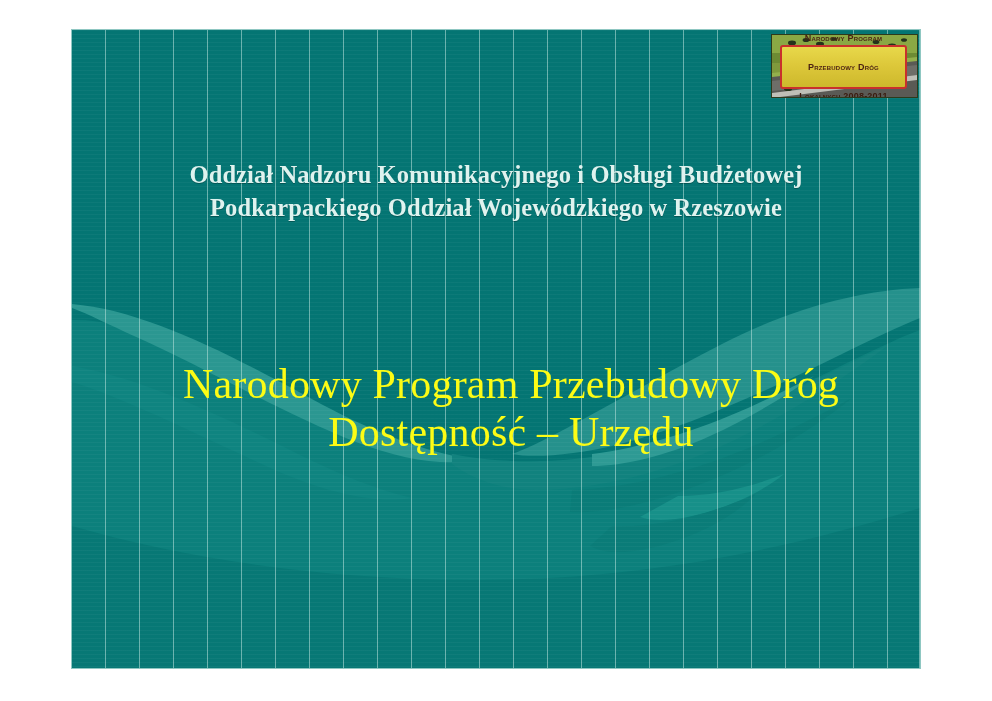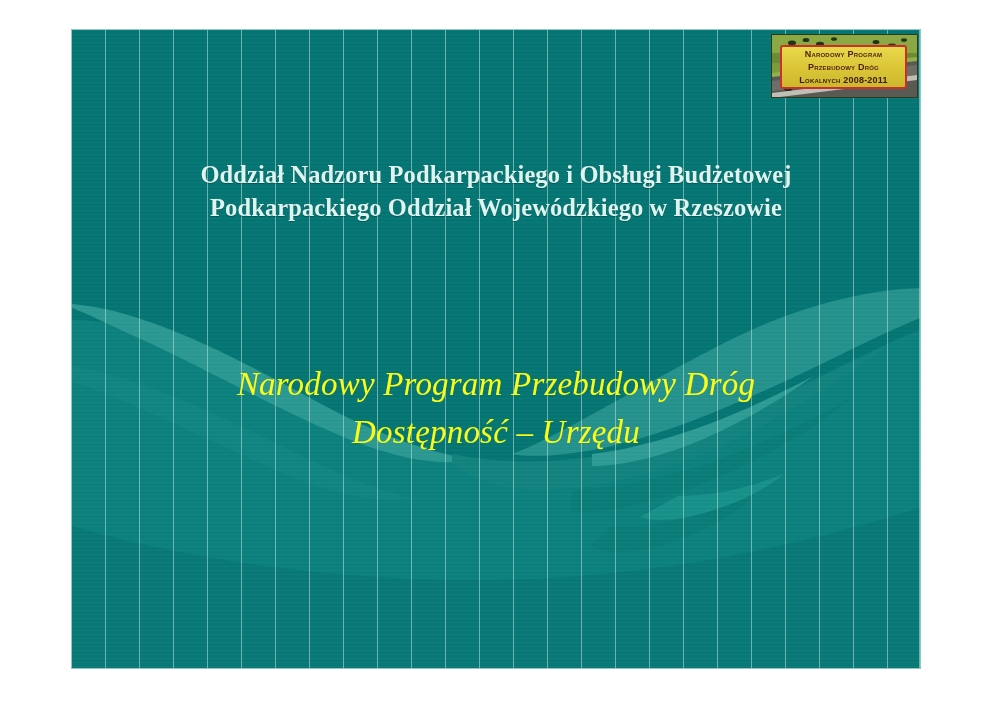--- a/index.html
+++ b/index.html
@@ -96,21 +96,21 @@
     width: 127px;
     height: 44px;
     border: 2px solid #c9302c;
     border-radius: 3px;
     background: linear-gradient(180deg,#e8d84a 0%, #ddc83a 45%, #cdb82c 100%);
     box-sizing: border-box;
     display: flex;
     flex-direction: column;
     align-items: center;
     justify-content: center;
-    gap: 0px;
+    gap: 16px;
   }
   #logo .logo-line {
     font-family: "Liberation Sans", sans-serif;
     font-weight: bold;
     color: #4a1f12;
     font-size: 9px;
     line-height: 13px;
     letter-spacing: 0.2px;
     white-space: nowrap;
     font-variant: small-caps;
@@ -131,32 +131,31 @@
     font-weight: bold;
     font-size: 24.5px;
     line-height: 33px;
     letter-spacing: 0.1px;
     text-shadow: 0 1px 0 rgba(0,0,0,0.25);
   }
   #heading .hline { display: block; white-space: nowrap; }
 
   #maintitle {
     position: absolute;
-    left: 0;
+    left: 15px;
     top: 330px;
     width: 848px;
     z-index: 10;
     text-align: center;
     color: #fcfc15;
     font-family: "Liberation Serif", serif;
     font-weight: normal;
-    font-size: 33px;
+    font-size: 42px;
     line-height: 48px;
     letter-spacing: 0.2px;
-    font-style: italic;
   }
   #maintitle .tline { display: block; white-space: nowrap; }
 </style>
 </head>
 <body>
 
 <div id="page">
 
   <div id="slide">
 
@@ -226,21 +225,21 @@
         </svg>
       </div>
       <div class="logo-plate">
         <div class="logo-line l1">Narodowy Program</div>
         <div class="logo-line l2">Przebudowy Dróg</div>
         <div class="logo-line l3">Lokalnych 2008-2011</div>
       </div>
     </div>
 
     <div id="heading">
-      <span class="hline">Oddział Nadzoru Podkarpackiego i Obsługi Budżetowej</span>
+      <span class="hline">Oddział Nadzoru Komunikacyjnego i Obsługi Budżetowej</span>
       <span class="hline">Podkarpackiego Oddział Wojewódzkiego w Rzeszowie</span>
     </div>
 
     <div id="maintitle">
       <span class="tline">Narodowy Program Przebudowy Dróg</span>
       <span class="tline">Dostępność – Urzędu</span>
     </div>
 
   </div>
 </div>

